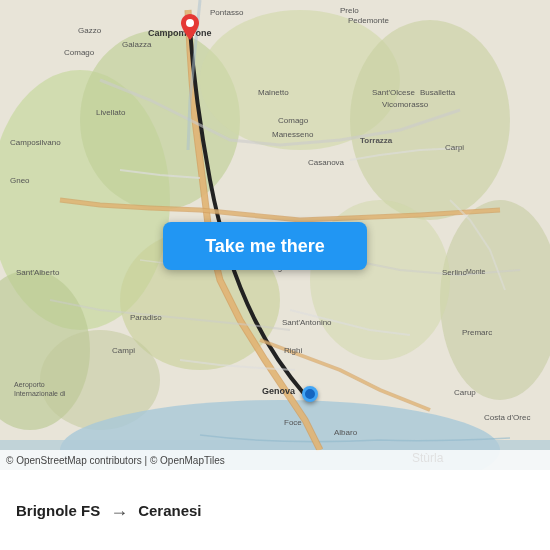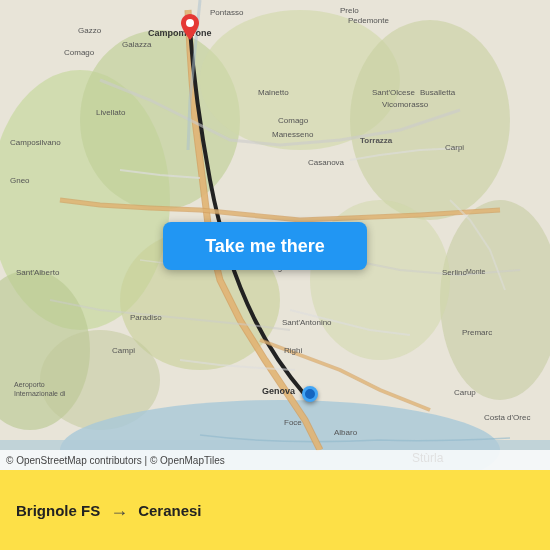--- a/index.html
+++ b/index.html
@@ -70,21 +70,21 @@
       z-index: 10;
     }
 
     
     .bottom-bar {
       position: absolute;
       bottom: 0;
       left: 0;
       width: 100%;
       height: 80px;
-      background: #fde047;
+      background: #ffffff;
       display: flex;
       align-items: center;
       padding: 0 16px;
       z-index: 20;
     }
 
     .route-info {
       display: flex;
       align-items: center;
       flex: 1;

